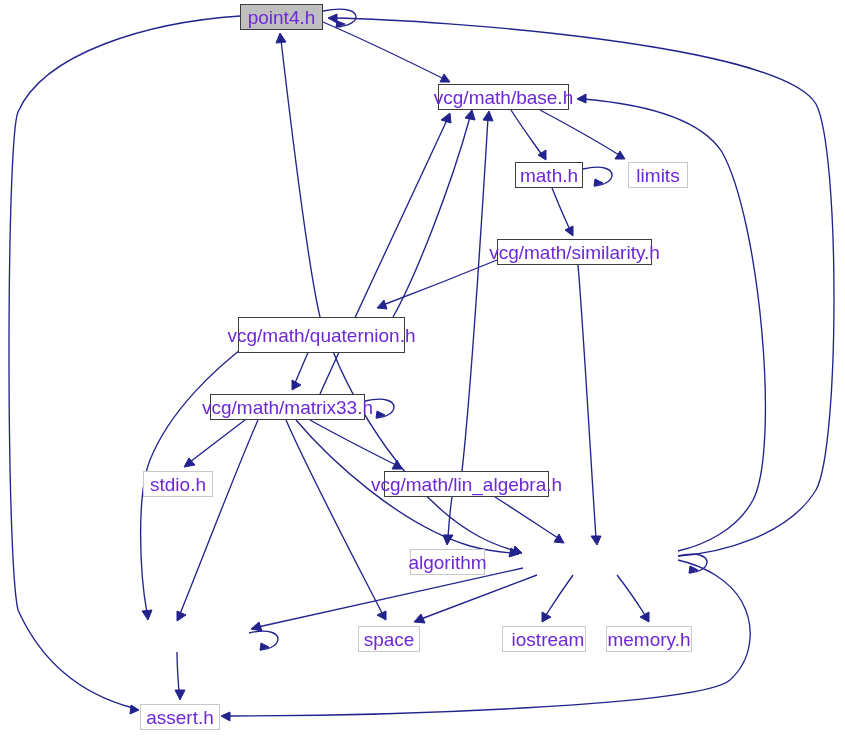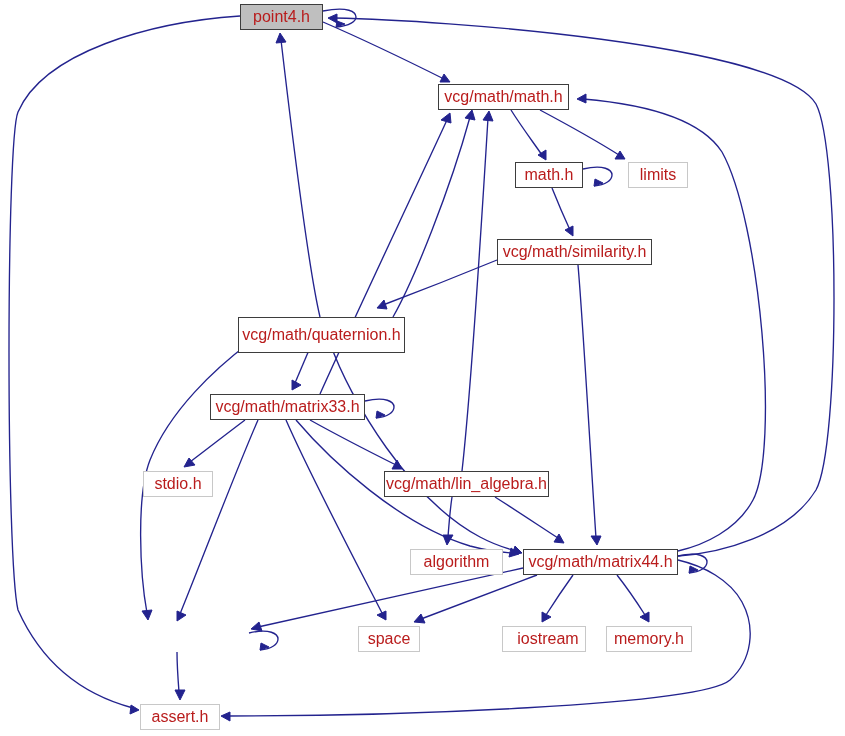--- a/index.html
+++ b/index.html
@@ -1,20 +1,20 @@
 <!DOCTYPE html>
 <html><head>
 <meta charset="utf-8">
 <style>
   html,body{margin:0;padding:0;background:#ffffff;}
   body{font-family:"Liberation Sans",sans-serif;}
   #graph-root{position:relative;width:845px;height:736px;background:#ffffff;overflow:hidden;}
   svg#edges{position:absolute;left:0;top:0;width:845px;height:736px;}
   .node{position:absolute;box-sizing:border-box;display:flex;align-items:center;justify-content:center;
-        white-space:nowrap;font-size:16px;line-height:1;color:#b91c1c;background:#ffffff;}
+        white-space:nowrap;font-size:19px;line-height:1;color:#6d28d9;background:#ffffff;}
   .node.project{border:1.6px solid #3d3d3d;}
   .node.system{border:1.1px solid #c8c8c8;}
   .node.current{border:1.6px solid #3d3d3d;background:#bfbfbf;}
   .node-label{pointer-events:none;}
   svg#edges path{fill:none;stroke:#23238e;stroke-width:1.35px;}
   svg#edges polygon{fill:#23238e;stroke:#23238e;stroke-width:1px;}
 </style>
 </head>
 <body>
 
@@ -192,21 +192,21 @@
       <polygon points="180,700 175,690 185,690"></polygon>
     </g>
 
   </svg>
 
   <div class="node current" style="left:240px;top:4px;width:83px;height:26px;">
     <span class="node-label">point4.h</span>
   </div>
 
   <div class="node project" style="left:438px;top:84px;width:131px;height:26px;">
-    <span class="node-label">vcg/math/math.h</span>
+    <span class="node-label">vcg/math/base.h</span>
   </div>
 
   <div class="node project" style="left:515px;top:162px;width:68px;height:26px;">
     <span class="node-label">math.h</span>
   </div>
 
   <div class="node system" style="left:628px;top:162px;width:60px;height:26px;">
     <span class="node-label">limits</span>
   </div>
 
@@ -223,27 +223,24 @@
   </div>
 
   <div class="node system" style="left:143px;top:471px;width:70px;height:26px;">
     <span class="node-label">stdio.h</span>
   </div>
 
   <div class="node project" style="left:384px;top:471px;width:165px;height:26px;">
     <span class="node-label">vcg/math/lin_algebra.h</span>
   </div>
 
-  <div class="node system" style="left:410px;top:549px;width:93px;height:26px;">
+  <div class="node system" style="left:410px;top:549px;width:75px;height:26px;">
     <span class="node-label">algorithm</span>
   </div>
 
-  <div class="node project" style="left:523px;top:549px;width:155px;height:26px;">
-    <span class="node-label">vcg/math/matrix44.h</span>
-  </div>
 
 
   <div class="node system" style="left:358px;top:626px;width:62px;height:26px;">
     <span class="node-label">space</span>
   </div>
 
   <div class="node system" style="left:502px;top:626px;width:84px;height:26px;padding-left:8px;">
     <span class="node-label">iostream</span>
   </div>
 

